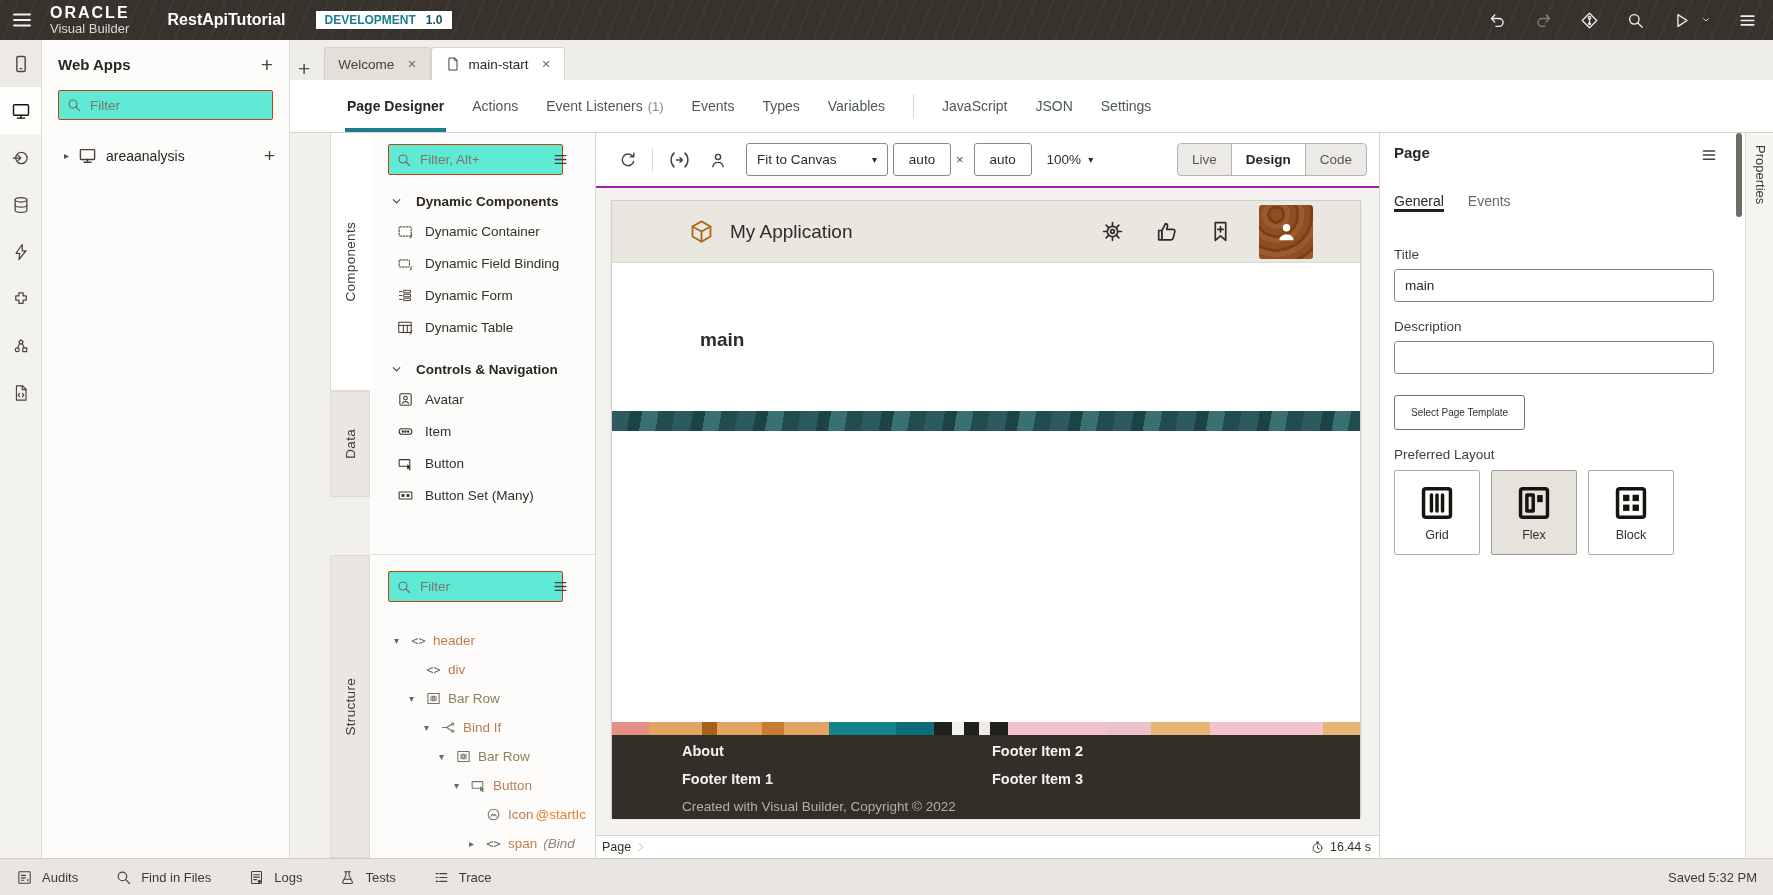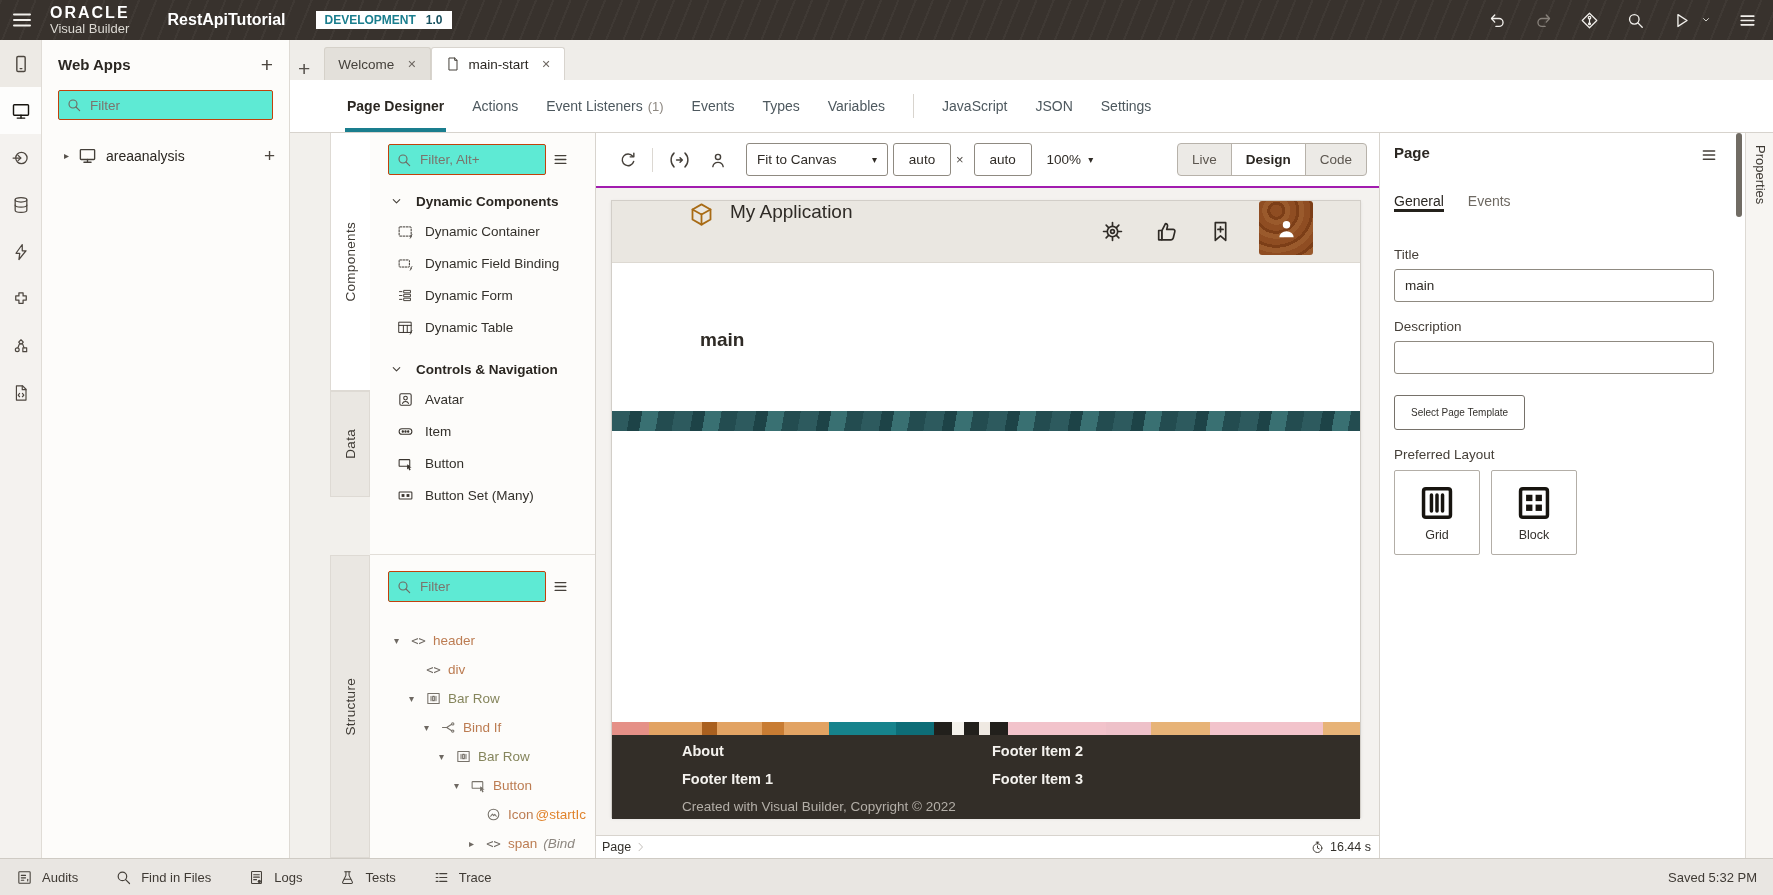--- a/index.html
+++ b/index.html
@@ -83,21 +83,21 @@
   .vtab span { writing-mode:vertical-rl; transform:rotate(180deg); font-size:13.5px; color:#3e3a34; letter-spacing:.3px; }
   .vtab-components { top:0; height:258px; background:#fff; border-right:none; border-top:none; }
   .vtab-data { top:258px; height:106px; background:#eae7e2; }
   .vtab-structure { top:422px; bottom:0; background:#eae7e2; }
 
   
   .panels { width:226px; flex:0 0 auto; border-right:1px solid #d8d4ce; background:#fdfcfa; position:relative; }
   .components-panel { position:absolute; top:0; left:0; right:0; height:422px; border-bottom:1px solid #e2ded8; overflow:hidden; }
   .structure-panel { position:absolute; top:422px; left:0; right:0; bottom:0; overflow:hidden; }
   .pfilter { position:relative; height:31px; margin-top:11px; }
-  .pfilter input { position:absolute; left:18px; width:158px; height:31px; }
+  .pfilter input { position:absolute; left:18px; width:175px; height:31px; }
   .pfilter .searchglyph { left:26px; top:8px; }
   .pmenu { position:absolute; right:26px; top:7px; width:17px; height:17px; color:#45403a; cursor:pointer; }
   .structure-panel .pfilter { margin-top:16px; }
   .cp-list { margin-top:12px; }
   .cp-section { height:27px; display:flex; align-items:center; padding-left:20px; gap:13px; margin-top:13px; cursor:pointer; }
   .cp-section .icon { width:13px; height:13px; color:#45403a; }
   .cp-section .t { font-size:13.5px; font-weight:bold; }
   .cp-item { height:32px; display:flex; align-items:center; padding-left:27px; gap:11px; font-size:13.5px;
     color:#33302b; cursor:pointer; white-space:nowrap; }
   .cp-item .icon { width:17px; height:17px; color:#3a352f; }
@@ -131,21 +131,21 @@
   .modebtn { height:33px; padding:0 14px; font-size:13.5px; border:1px solid #b7b2aa; background:#eceae6;
     color:#5c564f; cursor:pointer; font-family:inherit; }
   .modebtn:first-child { border-radius:4px 0 0 4px; }
   .modebtn:last-child { border-radius:0 4px 4px 0; }
   .modebtn + .modebtn { margin-left:-1px; }
   .modebtn.active { background:#fff; color:#2b2722; font-weight:bold; }
 
   .cstage { position:absolute; top:55px; left:0; right:0; bottom:23px; }
   .frame { position:absolute; left:15px; top:12px; width:750px; height:618px; background:#fff;
     border:1px solid #d2cec8; box-shadow:0 1px 3px rgba(0,0,0,.08); }
-  .fheader { height:62px; background:#eae7e1; border-bottom:1px solid #ddd9d2; display:flex; 
+  .fheader { height:62px; background:#eae7e1; border-bottom:1px solid #ddd9d2; display:flex; align-items:center;
     padding:0 47px 0 76px; }
   .fcube { width:27px; height:27px; color:#a86b15; }
   .ftitle { margin-left:15px; font-size:19px; color:#2f2b26; }
   .fh-icons { margin-left:auto; display:flex; align-items:center; gap:29px; }
   .fh-icons .icon { width:25px; height:25px; color:#2f2b26; cursor:pointer; }
   .favatar { margin-left:26px; width:54px; height:54px; border-radius:3px; cursor:pointer;
     background:repeating-radial-gradient(circle at 32% 18%, #8f4d22 0 6px, #7c3e17 6px 9px, #9a5a2c 9px 14px);
     display:flex; align-items:center; justify-content:center; }
   .favatar .icon { width:27px; height:27px; }
   .fmain { position:absolute; left:88px; top:128px; font-size:19px; font-weight:bold; color:#2f2b26; }
@@ -753,20 +753,30 @@
           <div class="layoutopts" id="layoutopts">
               <div class="lo-box">
                 <span class="icon ">
                   <svg viewBox="0 0 24 24" fill="none" stroke="currentColor" stroke-width="2.2" stroke-linecap="round" stroke-linejoin="round">
                     <rect x="3.5" y="3" width="17" height="18" rx="1.5"></rect>
                     <path d="M8.5 7v10M12 7v10M15.5 7v10"></path>
                   </svg>
                 </span>
                 <span class="t">Grid</span>
               </div>
+              <div class="lo-box selected">
+                <span class="icon ">
+                  <svg viewBox="0 0 24 24" fill="none" stroke="currentColor" stroke-width="2.2" stroke-linecap="round" stroke-linejoin="round">
+                    <rect x="3.5" y="3" width="17" height="18" rx="1.5"></rect>
+                    <rect x="7.5" y="7" width="4" height="10"></rect>
+                    <rect x="14" y="7" width="3.5" height="4.5" fill="currentColor" stroke="none"></rect>
+                  </svg>
+                </span>
+                <span class="t">Flex</span>
+              </div>
               <div class="lo-box">
                 <span class="icon ">
                   <svg viewBox="0 0 24 24" fill="none" stroke="currentColor" stroke-width="2.2" stroke-linecap="round" stroke-linejoin="round">
                     <rect x="3.5" y="3" width="17" height="18" rx="1.5"></rect>
                     <rect x="7" y="6.8" width="4" height="4" fill="currentColor" stroke="none"></rect>
                     <rect x="13" y="6.8" width="4" height="4" fill="currentColor" stroke="none"></rect>
                     <rect x="7" y="13" width="4" height="4" fill="currentColor" stroke="none"></rect>
                     <rect x="13" y="13" width="4" height="4" fill="currentColor" stroke="none"></rect>
                   </svg>
                 </span>

